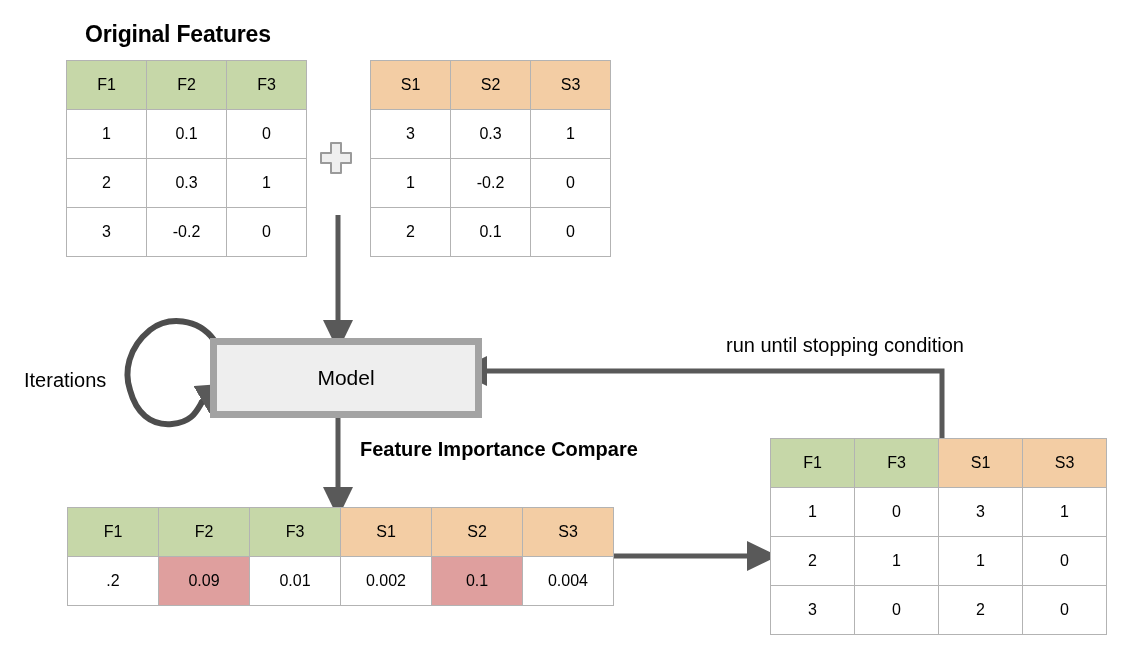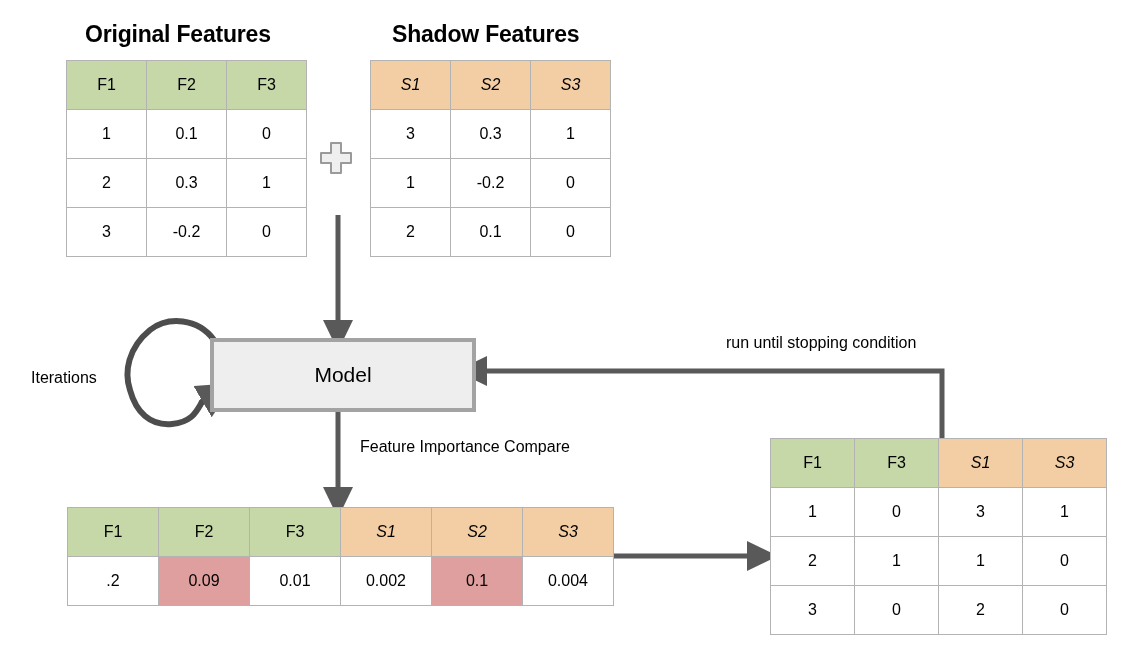--- a/index.html
+++ b/index.html
@@ -43,40 +43,40 @@
     font-size: 16px;
     color: #000000;
     padding: 0;
     height: 48px;
     background: #ffffff;
   }
   .dtable td.hd {
     font-size: 16px;
   }
   .c-green  { background: #c6d7a8 !important; }
-  .c-orange { background: #f3cda4 !important; font-style: italic; }
+  .c-orange { background: #f3cda4 !important; }
   .c-red    { background: #df9f9e !important; }
   .c-white  { background: #ffffff !important; }
 
   
   .model-box {
     position: absolute;
     background: #eeeeee;
-    border: 4px solid #a3a3a3;
+    border: 7px solid #a3a3a3;
     display: flex;
     align-items: center;
     justify-content: center;
     font-size: 21px;
     color: #000000;
   }
 
   
   .lbl {
     position: absolute;
-    font-size: 16px;
+    font-size: 20px;
     color: #000000;
     white-space: nowrap;
   }
 
   
   #arrows {
     position: absolute;
     left: 0;
     top: 0;
     width: 1130px;
@@ -117,21 +117,20 @@
                C 198,318 168,316 150,330
                C 128,348 124,372 130,390
                C 136,412 150,426 172,424
                C 192,422 196,412 202,402" fill="none" stroke="#4d4d4d" stroke-width="6" stroke-linecap="round"></path>
       <path d="M202,402 L214,395" fill="none" stroke="#4d4d4d" stroke-width="6" stroke-linecap="round" marker-end="url(#ah)"></path>
     </g>
   </svg>
 
   <div class="title" style="left:85px; top:21px;">Original Features</div>
 
-  <div class="title" style="left:392px; top:21px;">Shadow Features</div>
 
   <div style="position:absolute; left:319px; top:141px; width:34px; height:34px;">
     <svg width="34" height="34" viewBox="0 0 34 34">
       <path d="M12,2 L22,2 L22,12 L32,12 L32,22 L22,22 L22,32 L12,32 L12,22 L2,22 L2,12 L12,12 Z" fill="#efefef" stroke="#9a9a9a" stroke-width="2" stroke-linejoin="round"></path>
     </svg>
   </div>
 
   <table class="dtable" id="tbl-original" style="left:66px; top:60px; width:240px;">
     <colgroup>
         <col style="width:80px">
@@ -189,23 +188,23 @@
           <td class="c-white">0.1</td>
           <td class="c-white">0</td>
         </tr>
       </tbody>
   </table>
 
   <div class="model-box" style="left:210px; top:338px; width:258px; height:66px;">
     <span>Model</span>
   </div>
 
-  <div class="lbl" style="left:31px; top:369px;">Iterations</div>
-
-  <div class="lbl" style="left:360px; top:438px;">Feature Importance Compare</div>
+  <div class="lbl" style="left:24px; top:369px;">Iterations</div>
+
+  <div class="lbl" style="left:360px; top:438px;font-weight:bold;">Feature Importance Compare</div>
 
   <div class="lbl" style="left:726px; top:334px;">run until stopping condition</div>
 
   <table class="dtable" id="tbl-importance" style="left:67px; top:507px; width:546px;">
     <colgroup>
         <col style="width:91px">
         <col style="width:91px">
         <col style="width:91px">
         <col style="width:91px">
         <col style="width:91px">

